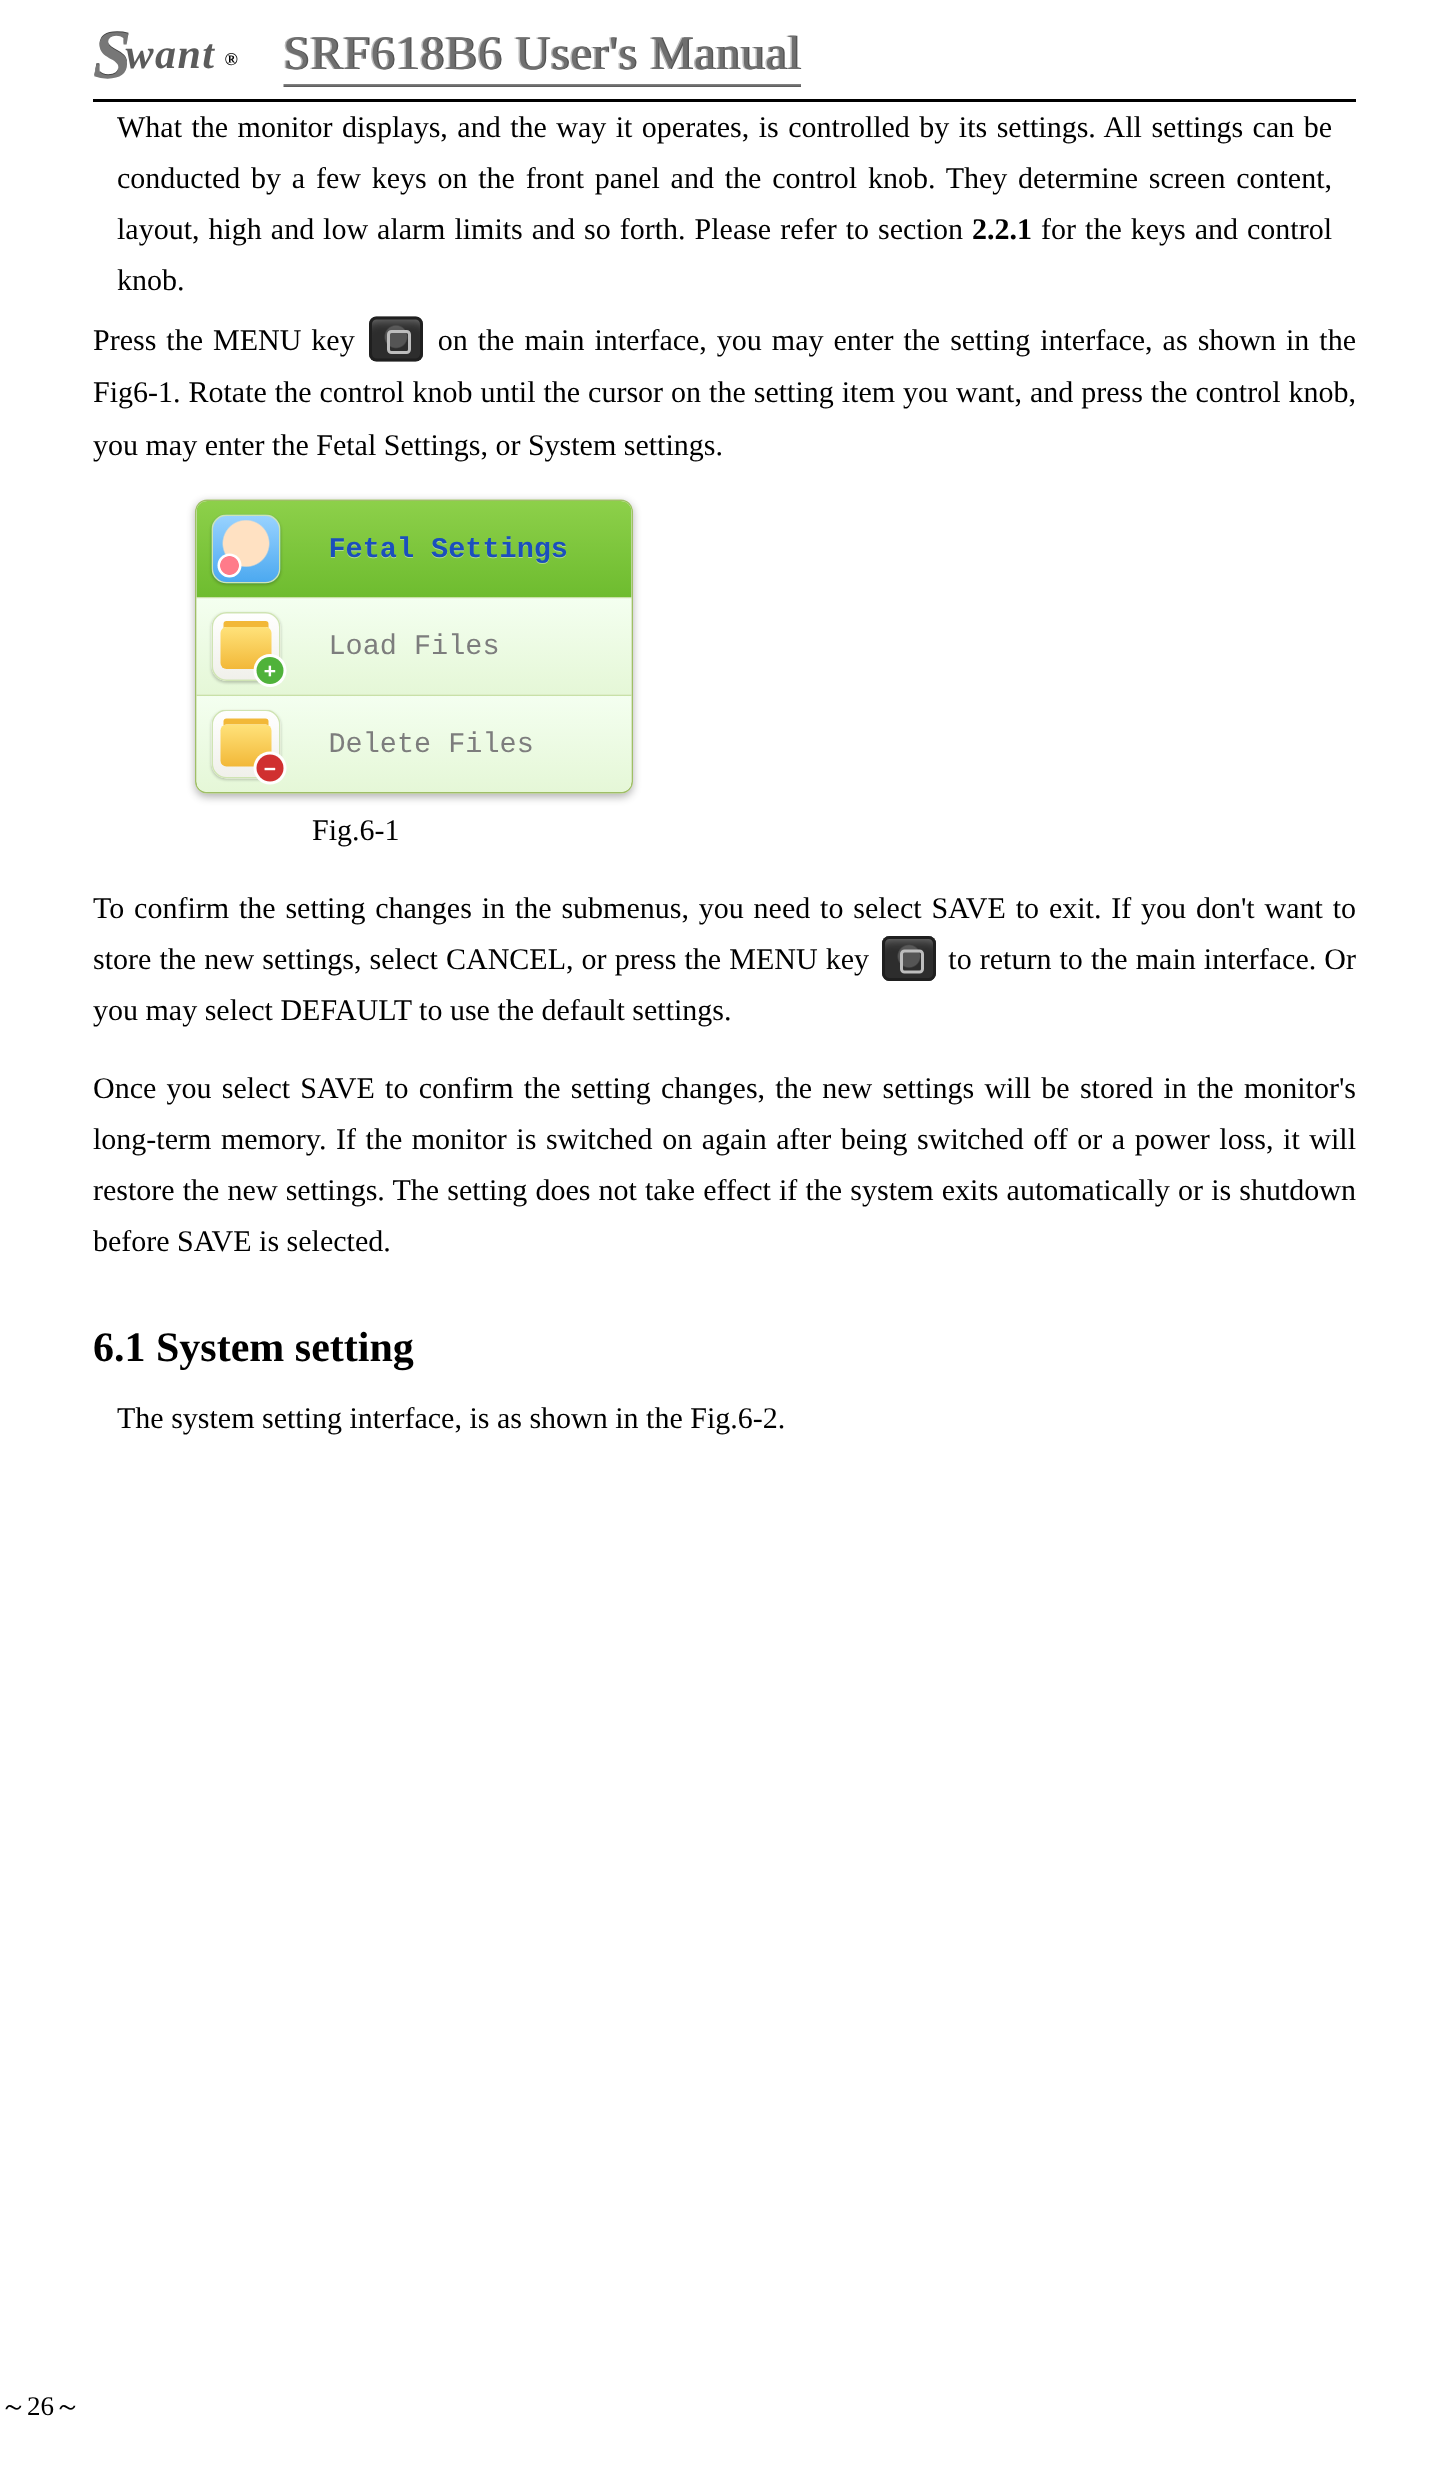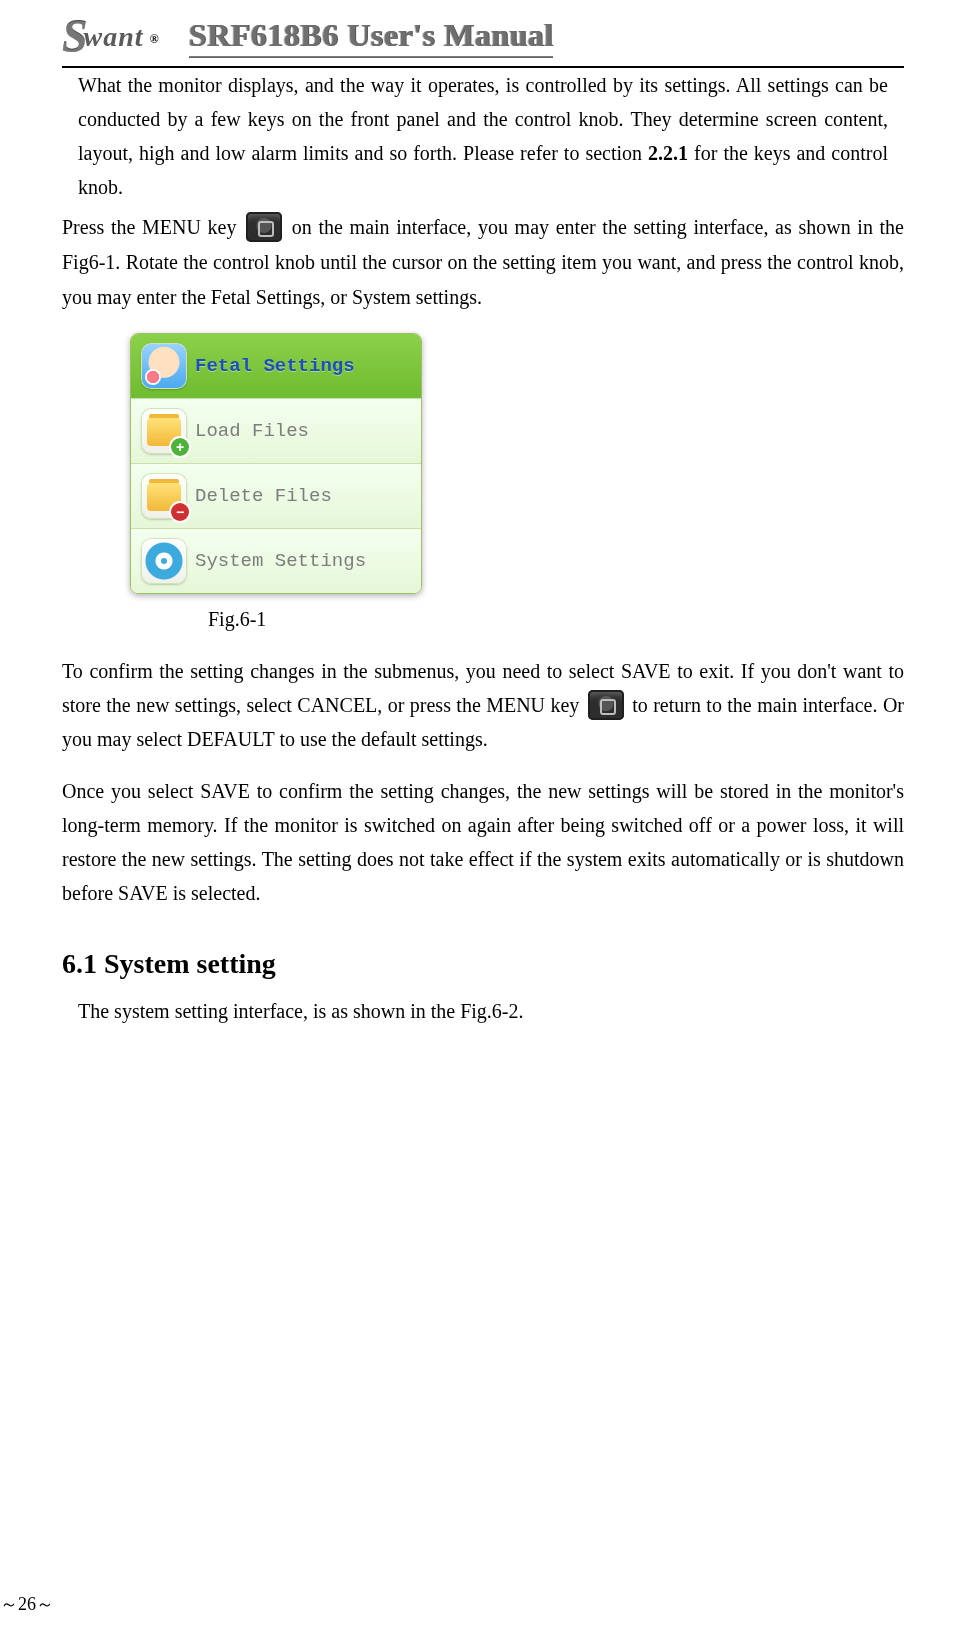--- a/index.html
+++ b/index.html
@@ -3,37 +3,37 @@
 <meta charset="utf-8">
 <style>
   html,body{margin:0;padding:0;background:#fff;font-family:"Times New Roman",Times,serif;color:#000}
   .page{width:966px;height:1644px;position:relative;box-sizing:border-box;padding:14px 62px 0 62px}
   .hdr{display:flex;align-items:center;gap:10px;padding-bottom:6px;border-bottom:2px solid #000}
   .logo{display:flex;align-items:center;font-weight:bold}
   .logo-s{font-size:46px;font-style:italic;font-family:Georgia,"Times New Roman",serif;color:#777;line-height:1;text-shadow:0 1px 0 #fff,0 -1px 0 #444}
   .logo-rest{font-size:28px;font-style:italic;font-family:Georgia,"Times New Roman",serif;color:#5b5b5b;letter-spacing:1px;margin-left:-4px}
   .reg{font-size:12px;vertical-align:top;position:relative;top:2px;left:6px}
   .title-band{position:relative;flex:0 0 auto;margin-left:26px}
-  .title-txt{font-size:32px;font-weight:700;color:#6f6f6f;text-shadow:1px 0 #555,-1px 0 #bbb;letter-spacing:.5px;font-family:"Times New Roman",serif}
+  .title-txt{font-size:32px;font-weight:400;color:#6f6f6f;text-shadow:1px 0 #555,-1px 0 #bbb;letter-spacing:.5px;font-family:"Times New Roman",serif}
   .title-line{height:2px;background:linear-gradient(#888,#555);margin-top:2px}
   h1{font-size:40px;font-weight:bold;margin:48px 0 30px -26px}
   .body{font-size:20px;line-height:1.7}
   .p1{text-align:justify;margin:0 16px 6px}
   .p2{text-align:justify;margin:0 0 18px;line-height:1.75}
   .p3{text-align:justify;margin:18px 0 18px}
   .p4{text-align:justify;margin:0 0 30px}
   b.ref{font-weight:bold}
   .menu-key{display:inline-block;width:36px;height:30px;vertical-align:-8px;border-radius:5px;
     background:radial-gradient(circle at 50% 45%,#555 0 7px,#2d2d2d 8px 100%);
     box-shadow:inset 0 0 0 2px #1f1f1f,inset 0 8px 8px -6px #888;position:relative;margin:0 3px}
   .menu-key::after{content:"";position:absolute;left:50%;top:50%;width:12px;height:12px;margin:-6px 0 0 -6px;border:2px solid #bdbdbd;border-radius:3px}
   .fig{margin:8px 0 2px 68px;width:290px;border-radius:8px;overflow:hidden;
     box-shadow:0 2px 6px rgba(0,0,0,.3);border:1px solid #9fbf66}
   .row{display:flex;align-items:center;height:64px;padding:0 14px 0 10px;
-    background:linear-gradient(#f4fff0,#e5f7d7);border-bottom:1px solid #c8e1a7;gap:8px;color:#7d7d7d;
+    background:linear-gradient(#f4fff0,#e5f7d7);border-bottom:1px solid #c8e1a7;gap:32px;color:#7d7d7d;
     font-family:"Courier New",monospace;font-size:19px}
   .row:last-child{border-bottom:none}
   .row.sel{background:linear-gradient(#8dd04a,#6ebc2f);color:#1b4fbc;font-weight:bold;text-shadow:0 1px 0 rgba(255,255,255,.4)}
   .ico{width:46px;height:46px;border-radius:10px;flex:0 0 46px;position:relative;
     background:linear-gradient(#fff,#e9f3dd);box-shadow:inset 0 0 0 1px #cfe4b3,0 1px 2px rgba(0,0,0,.2)}
   .ico-baby{background:radial-gradient(circle at 50% 42%,#ffe1c2 0 15px,transparent 16px),linear-gradient(#9ad3ff,#4aa8f0);}
   .ico-baby::before{content:"";position:absolute;left:4px;bottom:4px;width:16px;height:16px;border-radius:50%;
     background:radial-gradient(circle,#ff7b8a 0 6px,#fff 6.5px 8px)}
   .ico-folder{background:linear-gradient(#fff,#f0f0ea)}
   .ico-folder::before{content:"";position:absolute;inset:10px 6px 8px 6px;border-radius:4px;
@@ -87,24 +87,20 @@
         <div class="badge plus">+</div>
       </div>
       <span>Load Files</span>
     </div>
     <div class="row">
       <div class="ico ico-folder">
         <div class="badge minus">−</div>
       </div>
       <span>Delete Files</span>
     </div>
-    <div class="row">
-      <div class="ico ico-gear"></div>
-      <span>System Settings</span>
-    </div>
   </div>
   <div class="cap">Fig.6-1</div>
 
   <p class="p3">
     <span>To confirm the setting changes in the submenus, you need to select SAVE to exit. If you don't want to store the new settings, select CANCEL, or press the MENU key </span>
     <span class="menu-key"></span>
     <span>to return to the main interface. Or you may select DEFAULT to use the default settings.</span>
   </p>
 
   <p class="p4">Once you select SAVE to confirm the setting changes, the new settings will be stored in the monitor's long-term memory. If the monitor is switched on again after being switched off or a power loss, it will restore the new settings. The setting does not take effect if the system exits automatically or is shutdown before SAVE is selected.</p>

